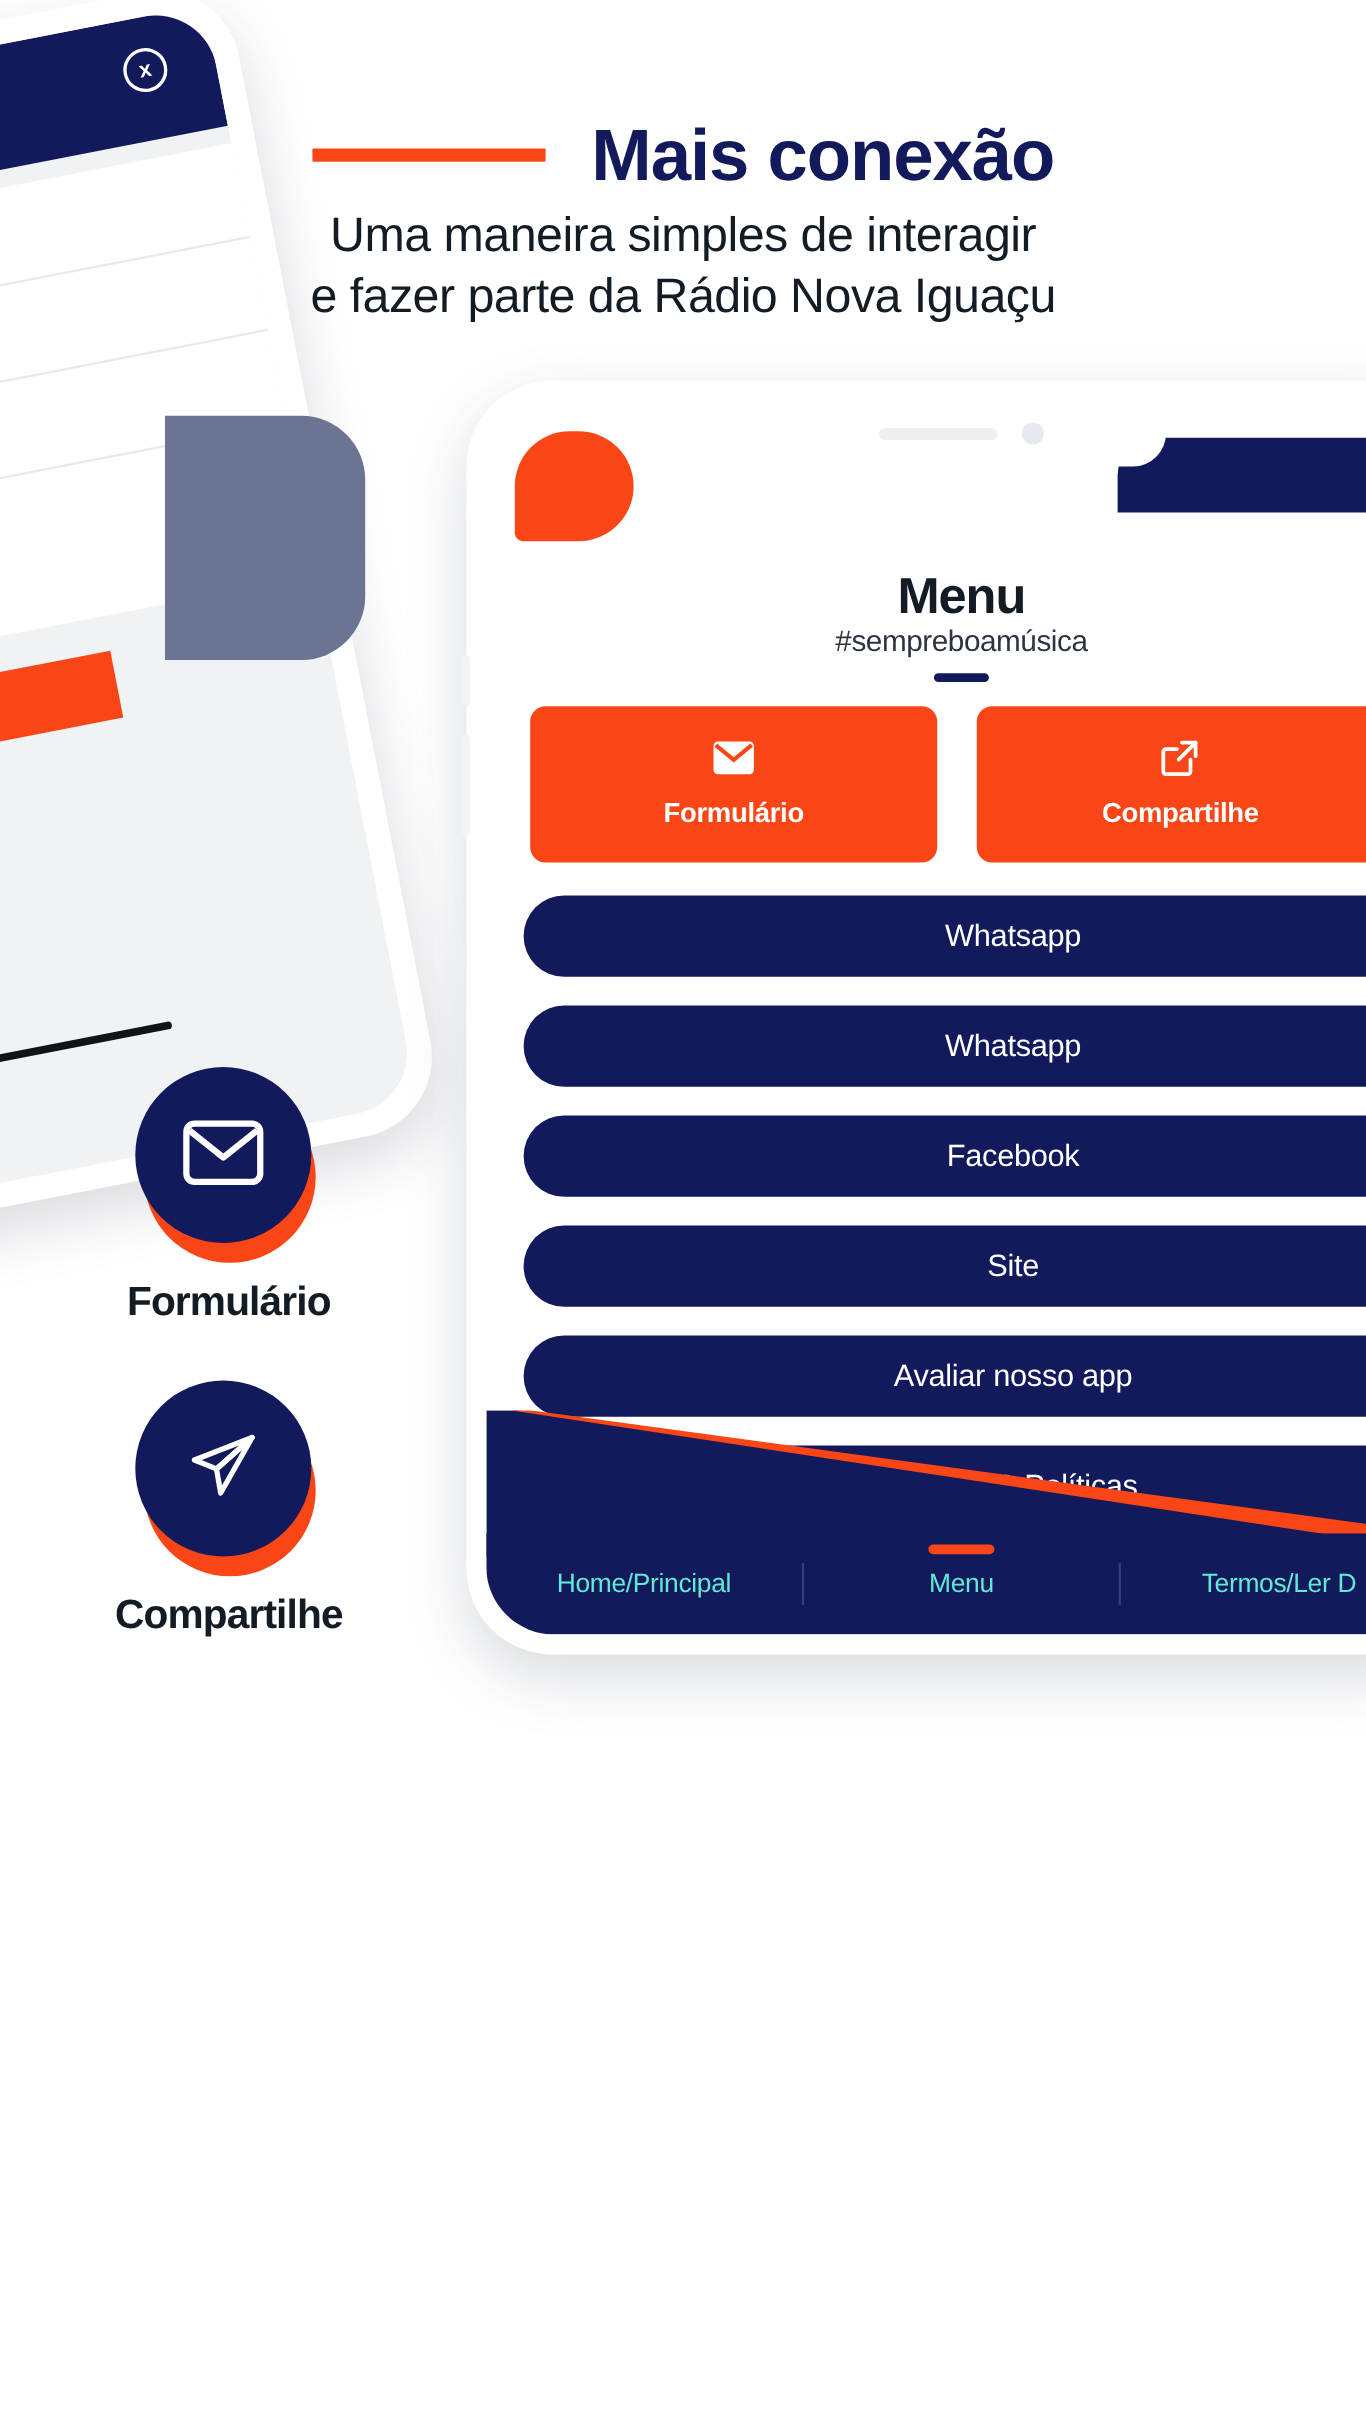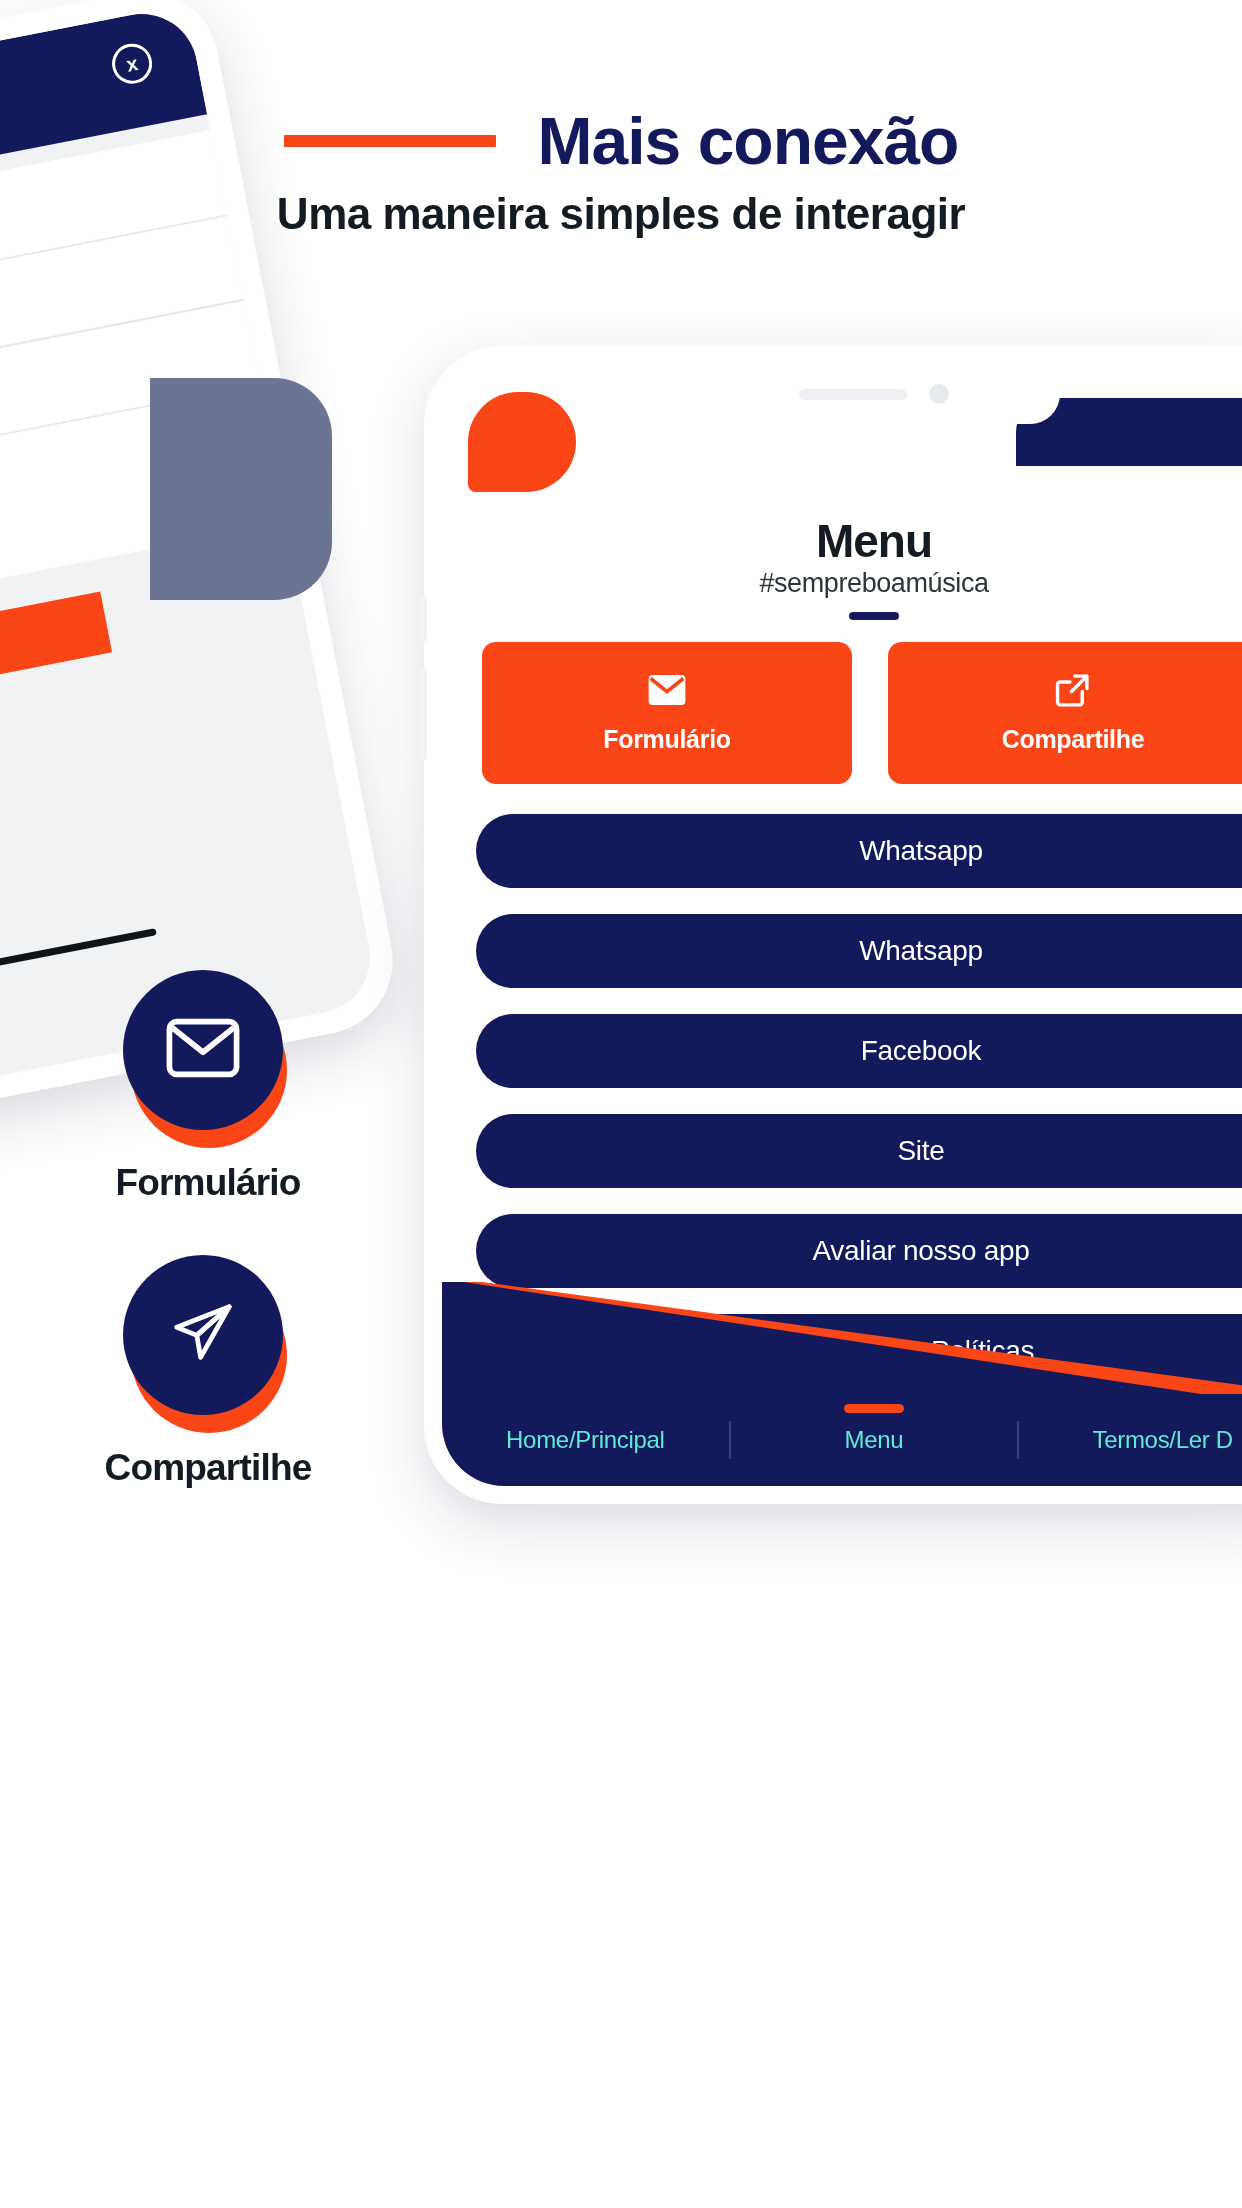--- a/index.html
+++ b/index.html
@@ -11,21 +11,21 @@
     overflow:hidden;
   }
 
   
   .header { position:absolute; left:0; top:0; width:1242px; height:330px; }
   .hdr-row { position:absolute; left:0; top:96px; width:1242px; height:90px;
              display:flex; align-items:center; justify-content:center; gap:42px; }
   .hdr-rule { width:212px; height:12px; background:#FA4616; border-radius:1px; }
   .hdr-title { font-size:66px; font-weight:bold; color:#131A5C; letter-spacing:-1px; line-height:1; }
   .subtitle { position:absolute; left:0; top:186px; width:1242px; text-align:center;
-              font-size:44px; color:#131B24; line-height:1.28; letter-spacing:-0.5px;font-weight:bold; }
+              font-size:44px; color:#131B24; line-height:1.28; letter-spacing:-0.5px; }
 
   
   .phone-left {
     position:absolute; left:-310px; top:28px; width:620px; height:1060px;
     background:#ffffff; border-radius:74px;
     transform:rotate(-11deg);
     box-shadow:0 22px 52px rgba(30,40,70,0.16);
     overflow:hidden;
   }
   .phone-left .screen {
@@ -135,20 +135,21 @@
 </head>
 <body>
 
 <div class="header">
   <div class="hdr-row">
     <div class="hdr-rule"></div>
     <div class="hdr-title">Mais conexão</div>
   </div>
   <div class="subtitle">
     <div>Uma maneira simples de interagir</div>
+    <div>e fazer parte da Rádio Nova Iguaçu</div>
   </div>
 </div>
 
 <div class="phone-left">
   <div class="screen">
     <div class="pl-top"></div>
     <div class="pl-close">x</div>
     <div class="pl-card">
       <div class="ln" style="top:86px"></div>
       <div class="ln" style="top:172px"></div>

